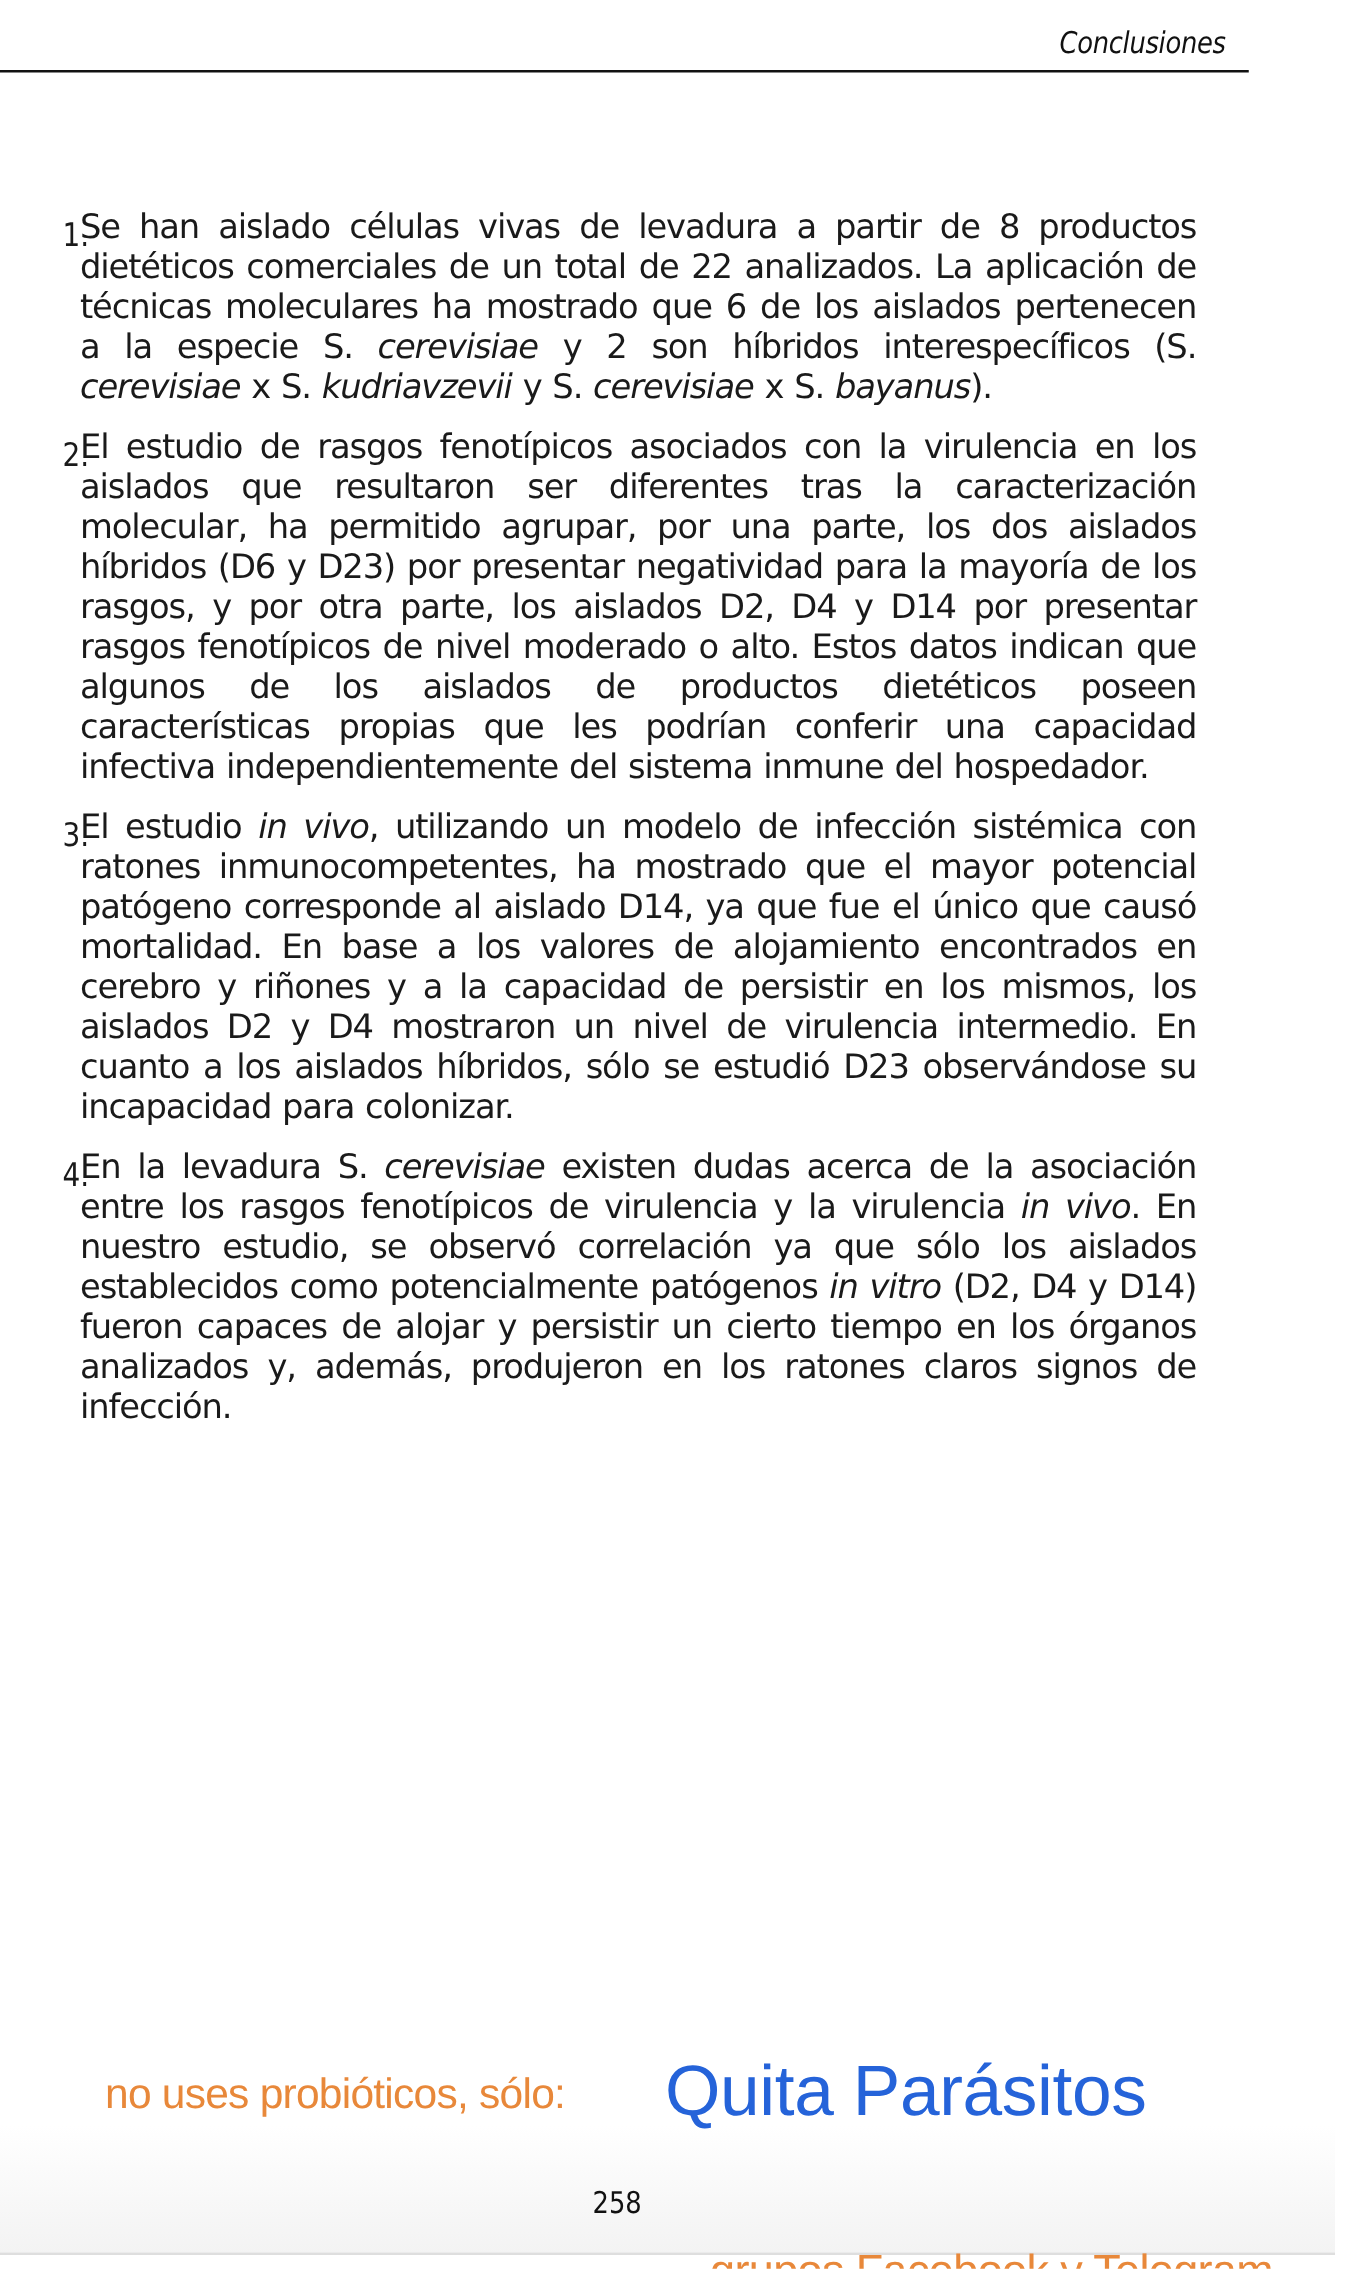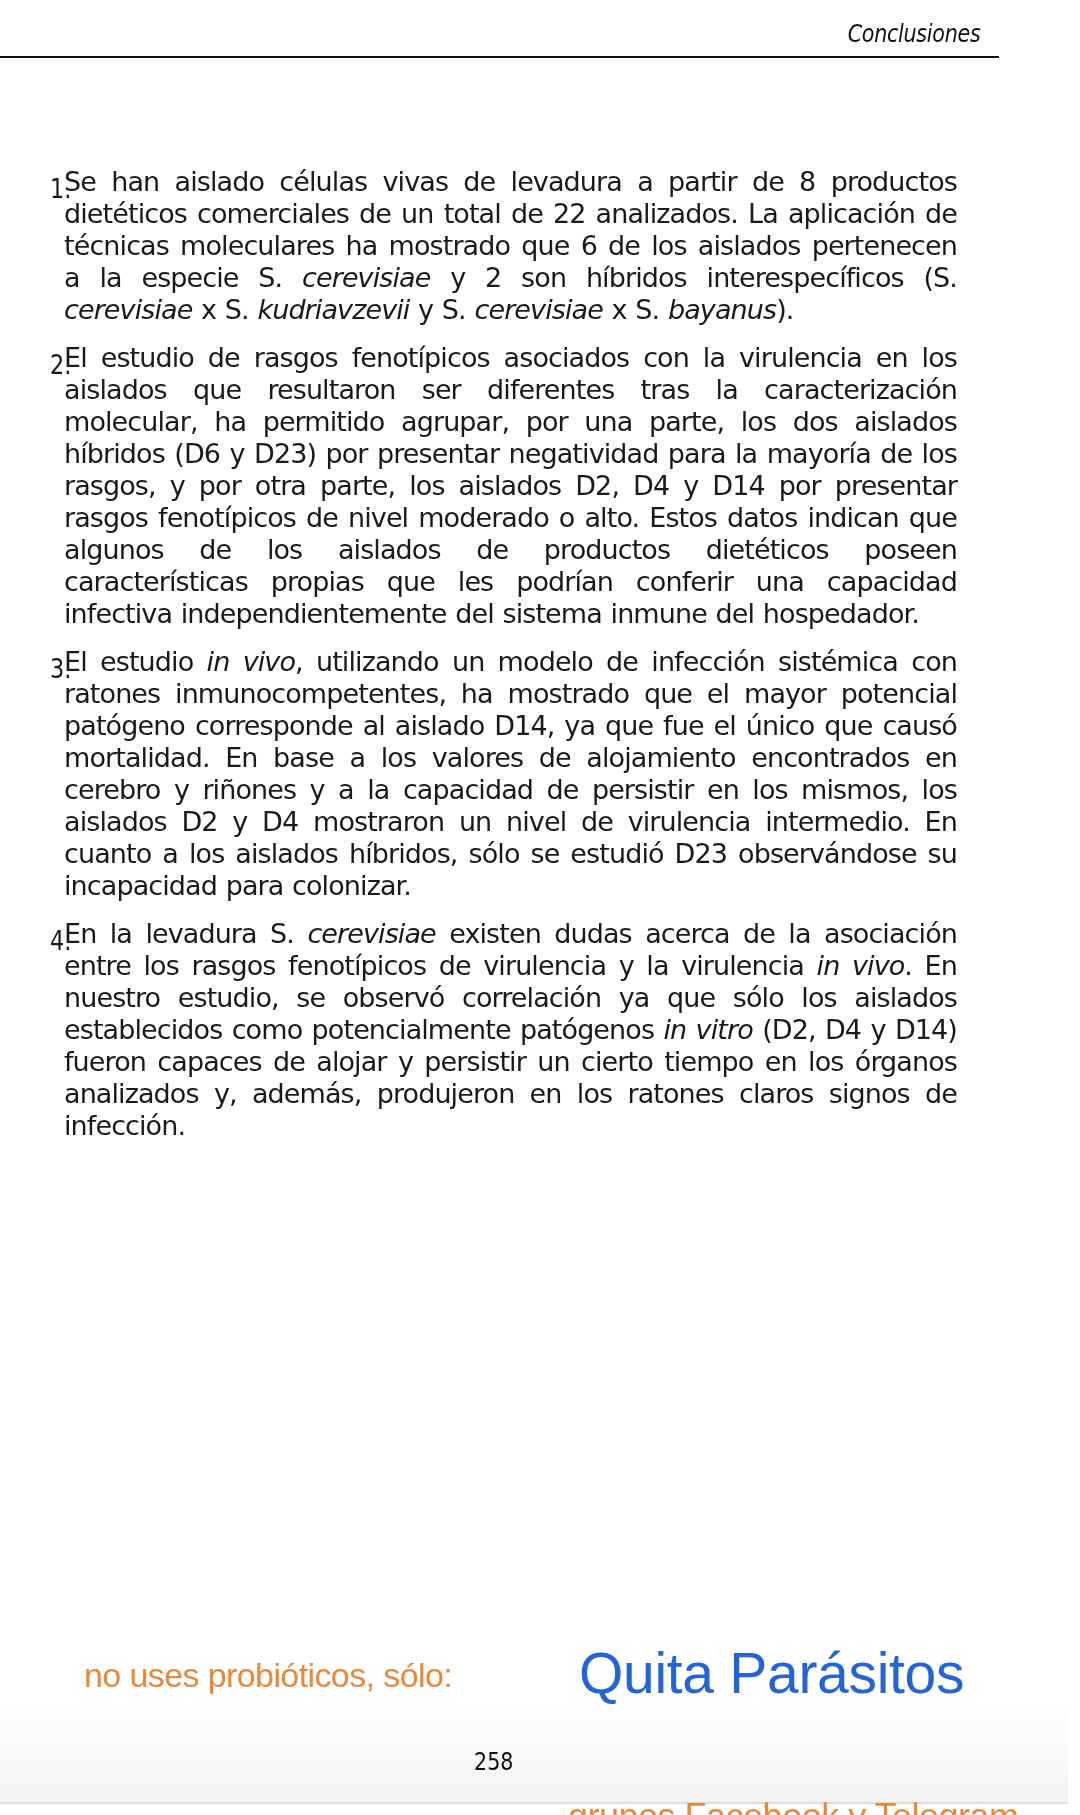--- a/index.html
+++ b/index.html
@@ -82,21 +82,20 @@
       letter-spacing: -0.6px;
     }
     .ad-title {
       position: absolute;
       left: 532px;
       top: 1640px;
       font-family: "Liberation Sans", sans-serif;
       font-size: 57px;
       color: #2563d9;
       letter-spacing: -0.3px;
-      margin-left: 47px;
     }
     .ad-sub {
       position: absolute;
       left: 553px;
       top: 1796px;
       font-family: Liberation Sans, sans-serif;
       font-size: 36px;
       color: #e8883a;
       letter-spacing: -0.5px;
       margin-left: 15px;

